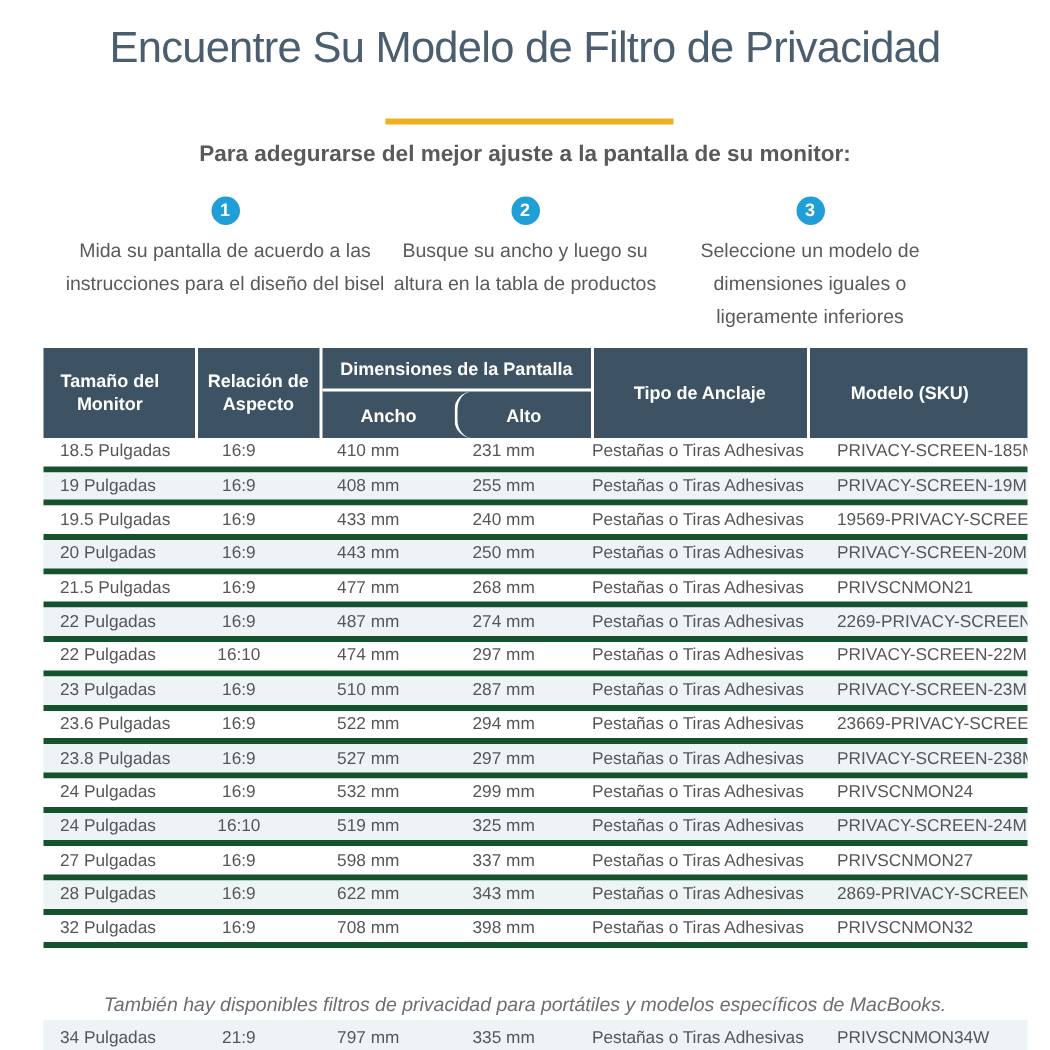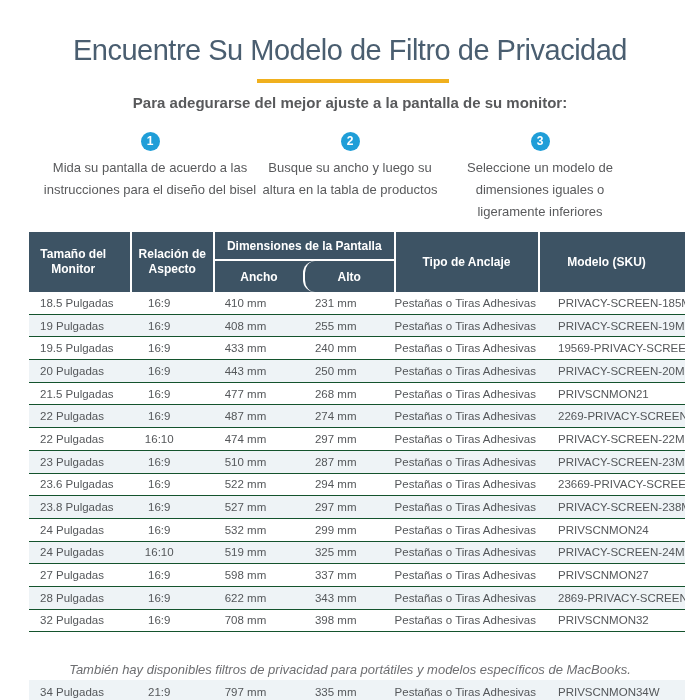--- a/index.html
+++ b/index.html
@@ -2,21 +2,21 @@
 <html><head>
 <meta charset="utf-8">
 <style>
   * { margin:0; padding:0; box-sizing:border-box; }
   body { background:#fff; }
   .page {
     position:relative; width:700px; height:700px; background:#ffffff;
     font-family:"Liberation Sans", sans-serif; overflow:hidden;
   }
   .title {
-    position:absolute; top:34px; left:0; width:700px; text-align:center;
+    position:absolute; top:16px; left:0; width:700px; text-align:center;
     font-size:29px; font-weight:300; letter-spacing:-0.5px; color:#4a5e70;
   }
   .accent-bar {
     position:absolute; top:79px; left:257px; width:192px; height:4px;
     background:#f0b01e;
   }
   .subtitle {
     position:absolute; top:94px; left:0; width:700px; text-align:center;
     font-size:15px; font-weight:bold; color:#58595b;
   }
@@ -47,21 +47,21 @@
     border-bottom:2px solid #ffffff;
   }
   .th-group-sub { flex:1; display:flex; }
   .th-sub { display:flex; align-items:center; justify-content:center; }
   .th-sub.w2 { width:88px; } .th-sub.w3 { width:90.5px; border-left:2px solid #ffffff; }
   .th4 { border-left:2px solid #ffffff; }
 
   .trow {
     display:flex; height:22.7px; align-items:center;
     font-size:11.5px; color:#54575a; background:#ffffff;
-    border-bottom:1px solid #14532d;
+    border-bottom:4px solid #14532d;
   }
   .trow:nth-child(even) { background:#eef3f6; }
   .trow:last-child { border-bottom:none;margin-top:48px; }
   .td { overflow:hidden; white-space:nowrap; }
   .td.c0 { width:88.5px; text-align:left; padding-left:11px; }
   .td.c1 { width:83.5px; text-align:center; }
   .td.c2 { width:89px;   text-align:center; }
   .td.c3 { width:91.5px; text-align:center; }
   .td.c4 { width:167.5px;text-align:center; }
   .td.c5 { width:136px;  text-align:left; padding-left:9px; }

